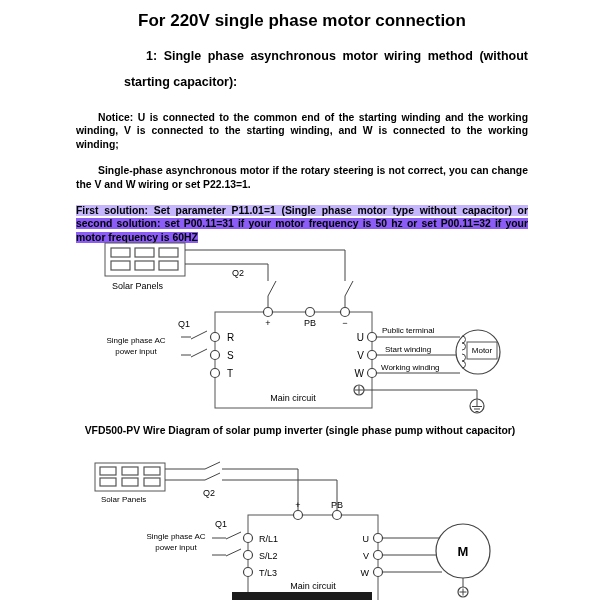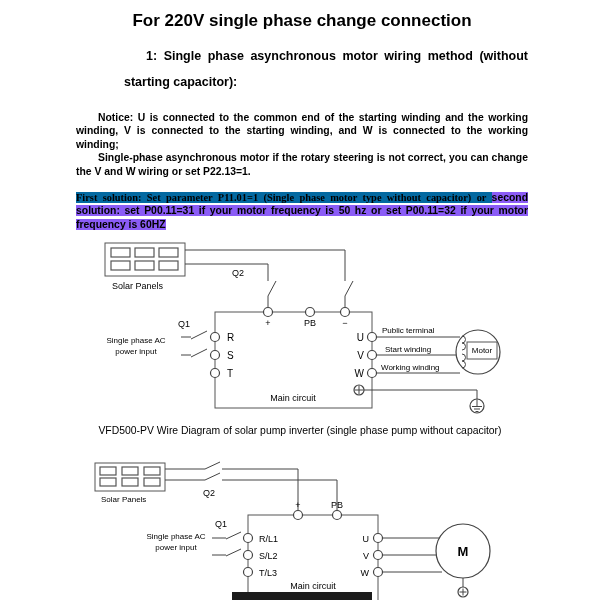--- a/index.html
+++ b/index.html
@@ -5,43 +5,43 @@
   * { margin:0; padding:0; box-sizing:border-box; }
   html,body { width:600px; height:600px; background:#ffffff; }
   body { font-family:"Liberation Sans", sans-serif; color:#000; }
   .page { position:relative; width:600px; height:600px; overflow:hidden; background:#fff; }
   .textblock { position:absolute; left:76px; top:6px; width:452px; }
   .title { font-size:17px; font-weight:bold; text-align:center; padding-top:5px; }
   .subtitle { margin-top:12px; font-size:12.5px; font-weight:bold; line-height:26px;
               text-indent:22px; text-align:justify;margin-left:48px; }
   .body-p { font-size:10.4px; font-weight:bold; line-height:13.4px; text-align:justify; }
   .notice { margin-top:16px; text-indent:22px; }
-  .steering { text-indent:22px; }
+  .steering { margin-top:13px; text-indent:22px; }
   .solution { margin-top:13px; }
-  .hl-yellow { background:#0369a1;font-family:Liberation Serif, serif; }
+  .hl-yellow { background:#c4b5fd; }
   .hl-green  { background:#8b5cf6; }
   .caption { position:absolute; top:424px; left:80px; width:440px; text-align:center;
-             font-size:10.4px; font-weight:normal; line-height:13px; }
+             font-size:10.4px; font-weight:bold; line-height:13px; }
   .diagram { position:absolute; left:0; }
   svg text { font-family:"Liberation Sans", sans-serif; fill:#000; font-weight:normal; }
   .t8 { font-size:8px; } .t9 { font-size:9px; } .t10 { font-size:10px; } .t13 { font-size:13px; font-weight:bold; }
   .mid { text-anchor:middle; } .end { text-anchor:end; }
   .wire { stroke:#444; stroke-width:1; fill:none; }
   .box  { fill:#fff; stroke:#555; stroke-width:1; }
   .cell { fill:#fff; stroke:#555; stroke-width:1.2; }
   .term { fill:#fff; stroke:#444; stroke-width:1.2; }
   .bar  { fill:#1c1c1c; }
 </style>
 </head>
 <body>
 
 <div class="page">
 
   <div class="textblock">
-    <div class="title">For 220V single phase change connection</div>
+    <div class="title">For 220V single phase motor connection</div>
     <p class="subtitle">1: Single phase asynchronous motor wiring method (without starting capacitor):</p>
     <p class="body-p notice">Notice: U is connected to the common end of the starting winding and the working winding, V is connected to the starting winding, and W is connected to the working winding;</p>
     <p class="body-p steering">Single-phase asynchronous motor if the rotary steering is not correct, you can change the V and W wiring or set P22.13=1.</p>
     <p class="body-p solution"><span class="hl-yellow">First solution: Set parameter P11.01=1 (Single phase motor type without capacitor) or </span><span class="hl-green">second solution: set P00.11=31 if your motor frequency is 50 hz or set P00.11=32 if your motor frequency is 60HZ</span></p>
   </div>
 
   <svg class="diagram" style="top:236px" width="600" height="190">
 
     <g>
       <rect class="box" x="105" y="7" width="80" height="33"></rect>

